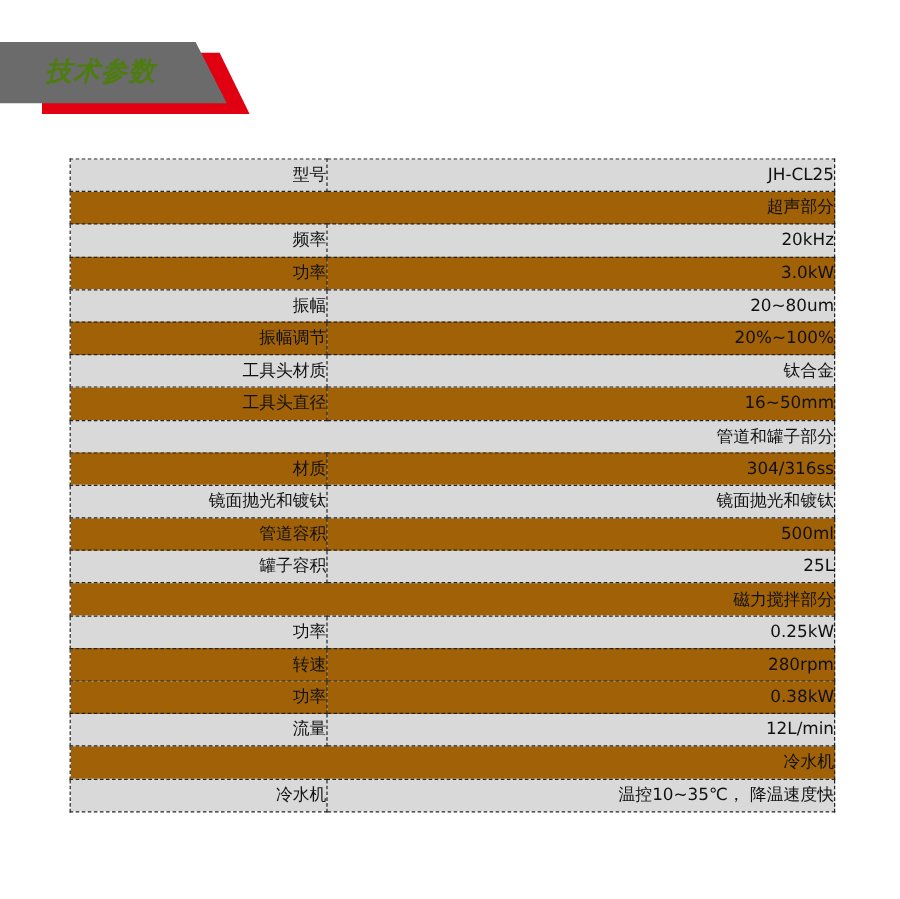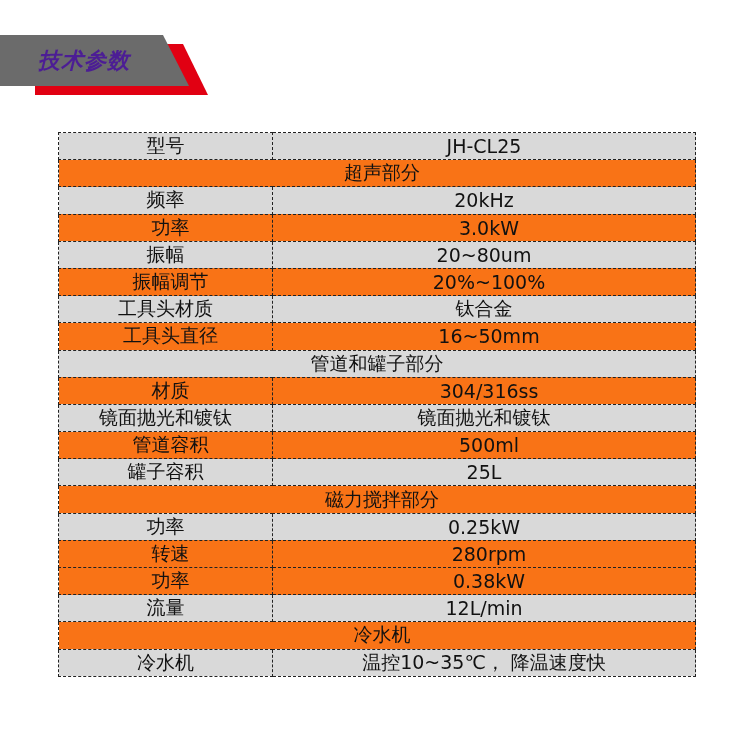--- a/index.html
+++ b/index.html
@@ -2,31 +2,31 @@
 <html><head>
 <meta charset="utf-8">
 <style>
   html, body { margin: 0; padding: 0; background: #ffffff; }
   body { width: 750px; height: 749px; position: relative; overflow: hidden;
          font-family: "DejaVu Sans", "Liberation Sans", sans-serif; }
 
   .banner { position: absolute; left: 0; top: 0; width: 220px; height: 110px; }
   .banner svg { position: absolute; left: 0; top: 0; }
   .banner-title { position: absolute; left: 38px; top: 44px; height: 34px; line-height: 34px;
-                  color: #4c1d95; font-size: 22px; font-weight: bold; font-style: italic;
+                  color: #4d7c0f; font-size: 22px; font-weight: bold; font-style: italic;
                   letter-spacing: 1px; white-space: nowrap; }
 
   .spec-table { position: absolute; left: 58px; top: 132px; width: 637px;
                 border-collapse: collapse; table-layout: fixed; }
-  .spec-table td { height: 26.2px; padding: 0; text-align: center; vertical-align: middle;
-                   border: 1px dashed #222222; font-size: 19px; color: #111111; white-space: nowrap; }
+  .spec-table td { height: 26.2px; padding: 0; text-align: right; vertical-align: middle;
+                   border: 1px dashed #222222; font-size: 14px; color: #111111; white-space: nowrap; }
   .spec-table col.c1 { width: 214px; }
   .spec-table col.c2 { width: 423px; }
   .spec-table tr.gray td { background: #d9d9d9; }
-  .spec-table tr.white td { background: #f97316; padding-left: 10px; }
+  .spec-table tr.white td { background: #a16207; padding-left: 10px; }
 </style>
 </head>
 <body>
 
 <div class="banner">
   <svg width="220" height="110">
     <polygon points="35,44 183,44 208,95 35,95" fill="#e10012"></polygon>
     <polygon points="0,35 163,35 189,86 0,86" fill="#6b6b6b"></polygon>
   </svg>
   <div class="banner-title">技术参数</div>

